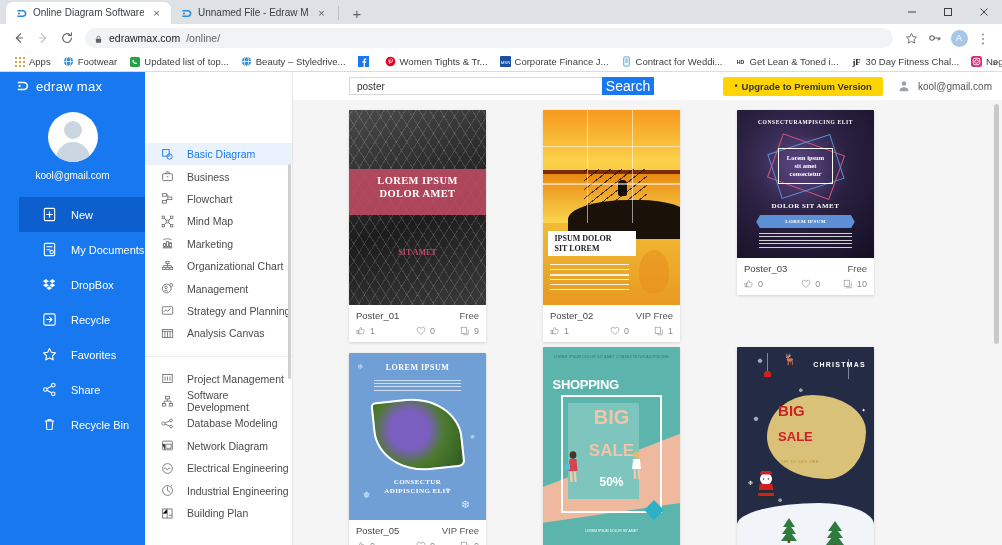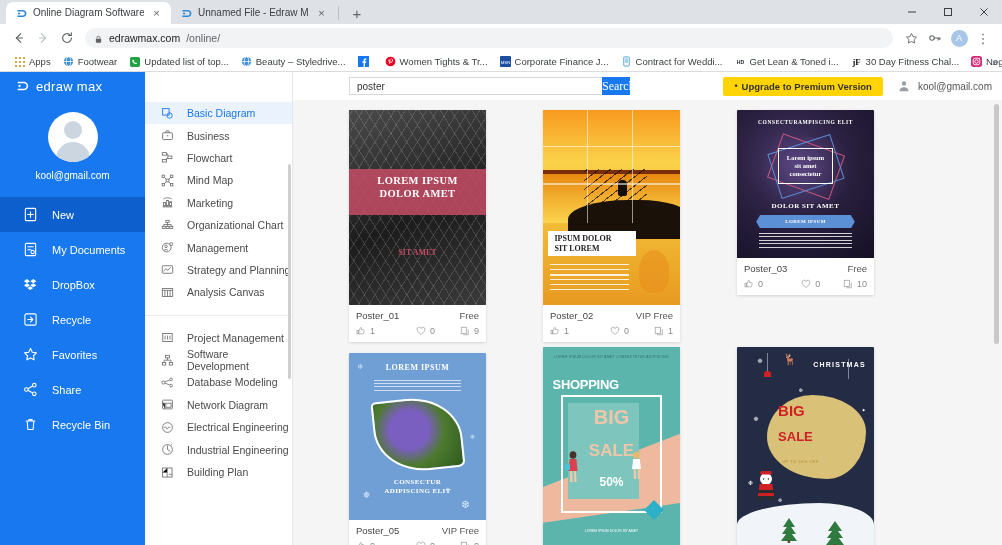--- a/index.html
+++ b/index.html
@@ -102,30 +102,30 @@
   .pfp {
     width: 50px; height: 50px; border-radius: 50%; background: #ffffff;
     margin: 0 auto 8px; position: relative; overflow: hidden;
   }
   .pfp .head { position:absolute; width:18px;height:18px;border-radius:50%;background:#ccd6e0;left:16px;top:9px;}
   .pfp .body { position:absolute; width:34px;height:22px;border-radius:17px 17px 0 0;background:#ccd6e0;left:8px;top:30px;}
   .pfp-mail { font-size: 10px; color: #ffffff; }
   .rail-nav { margin-top: 6px; }
   .rail-item {
     height: 35px; display: flex; align-items: center; gap: 14px;
-    padding-left: 22px; font-size: 11px; color: #ffffff;
+    padding-left: 22px; font-size: 11px; color: #ffffff; margin-left: 19px;
   }
   .rail-item.active { background: #0c5fcc; }
   .rail-ico { width: 16px; height: 16px; flex: 0 0 16px; display:flex; align-items:center; justify-content:center;}
 
   
   .catcol {
     width: 148px; flex: 0 0 148px; background: #ffffff;
     border-right: 1px solid #e6e6e6; position: relative;
-    display: flex; flex-direction: column;
+    display: flex; flex-direction: column; gap: 41px;
   }
   .cat-top-pad { height: 28px; }
   .catlist { flex: 1; overflow: hidden; position: relative; }
   .catgroup { padding: 2px 0; }
   .catgroup + .catgroup { border-top: 1px solid #ececec; margin-top: 9px; padding-top: 11px; }
   .cat-item {
     height: 22.4px; display: flex; align-items: center; gap: 13px;
     padding-left: 15px; font-size: 10.5px; color: #4a4a4a;
   }
   .cat-item.active { background: #eaf2fd; color: #1878f0; }
@@ -142,23 +142,23 @@
     height: 28px; background: #ffffff; display: flex; align-items: center;
     position: relative; padding-right: 10px;
   }
   .search-wrap { display: flex; align-items: center; margin-left: 56px; }
   .search-input {
     width: 253px; height: 18px; border: 1px solid #d8d8d8; border-right: none;
     font-size: 10px; padding: 0 7px; color: #333; outline: none;
     font-family: "Liberation Sans", sans-serif; background:#fff;
   }
   .search-btn {
-    width: 28px; height: 18px; background: #1878f0; color: #ffffff;
-    border: none; font-size: 12px; cursor: pointer;
-    font-family: Liberation Serif, serif;
+    width: 52px; height: 18px; background: #1878f0; color: #ffffff;
+    border: none; font-size: 14px; cursor: pointer;
+    font-family: Liberation Sans, sans-serif;
   }
   .topbar-right { margin-left: auto; display: flex; align-items: center; gap: 14px; }
   .upgrade {
     background: #ffd400; color: #333333; font-size: 9.5px; font-weight: bold;
     padding: 4px 11px; border-radius: 2px; white-space: nowrap;
     display:flex; align-items:center; gap:4px;
   }
   .upgrade .dot { font-size: 9px; }
   .user-chip { display: flex; align-items: center; gap: 7px; font-size: 10px; color: #555; }
   .user-ico { width: 14px; height: 14px; color:#9aa0a6; }

